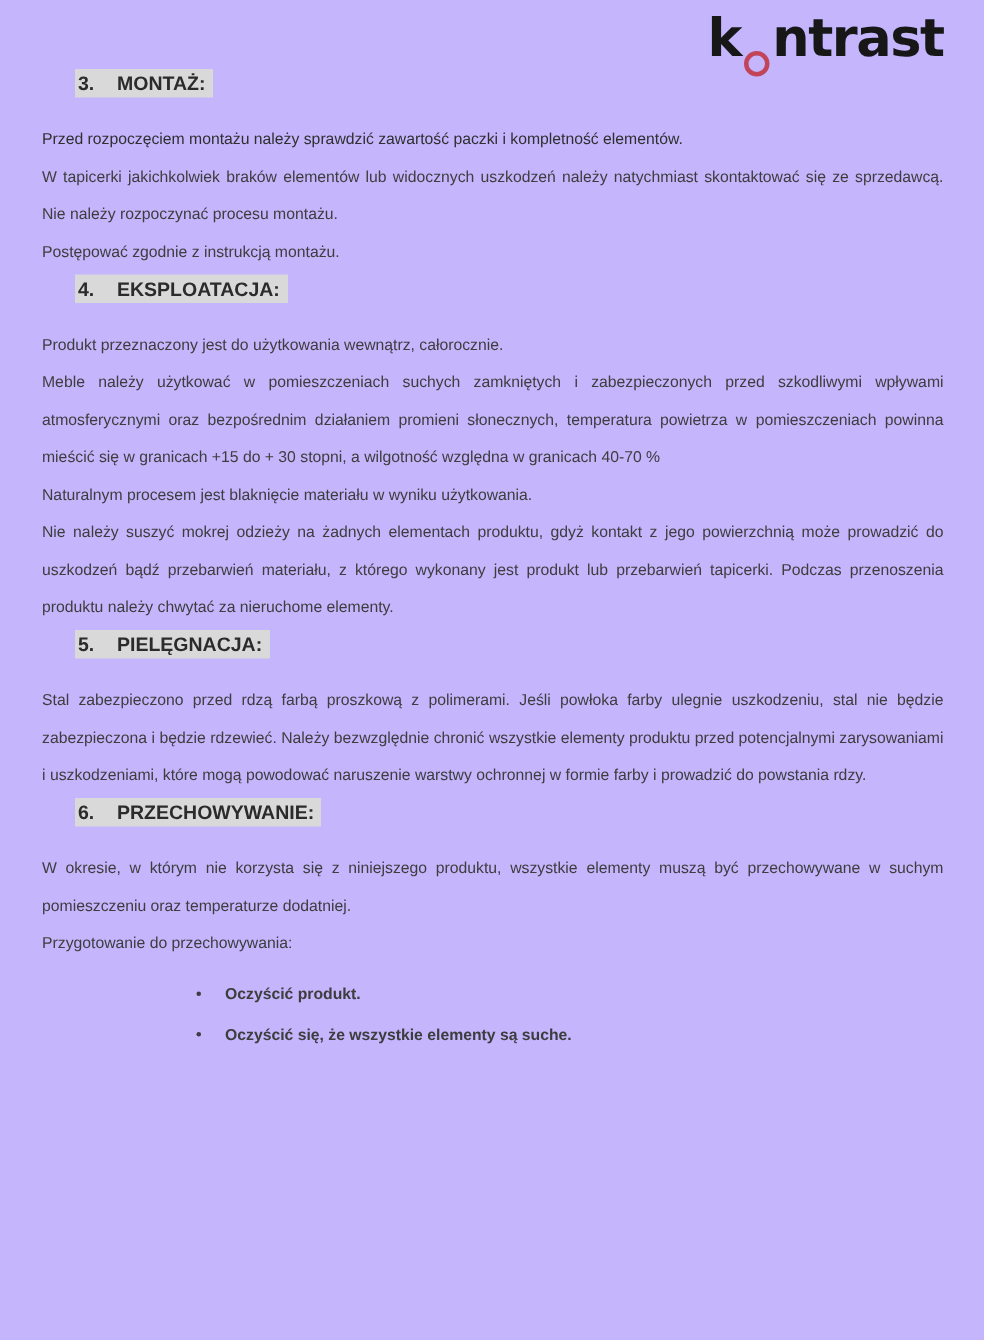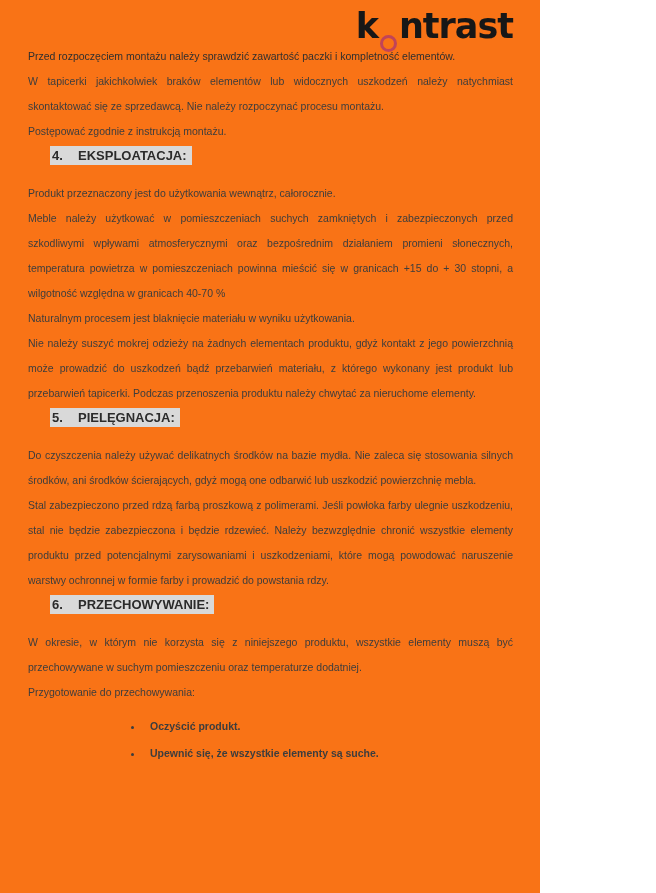--- a/index.html
+++ b/index.html
@@ -1,20 +1,20 @@
 <!DOCTYPE html>
 <html style="--logo-accent: #c14458; --hl-color: #d9d9d9;"><head>
 <meta charset="utf-8">
 <style>
   html, body { margin: 0; padding: 0; background: #ffffff; }
   .page {
     position: relative;
-    width: 540px;
+    width: 656px;
     height: 893px;
-    background: #f97316;
+    background: #c4b5fd;
     overflow: hidden;
     box-sizing: border-box;
     padding: 44px 27px 0 28px;
     font-family: "Liberation Sans", sans-serif;
   }
   
   .logo {
     position: absolute;
     top: 6px;
     right: 27px;
@@ -82,40 +82,40 @@
 </style>
 </head>
 <body>
 
 <div class="page">
 
   <div class="logo"><span>k</span><span class="logo-o">o</span><span>ntrast</span></div>
 
   <main class="content">
       <section class="doc-section">
+        <div class="heading"><span class="heading-hl"><span class="heading-num">3.</span><span class="heading-title">MONTAŻ:</span></span></div>
         <p class="para bold">Przed rozpoczęciem montażu należy sprawdzić zawartość paczki i kompletność elementów.</p>
         <p class="para">W tapicerki jakichkolwiek braków elementów lub widocznych uszkodzeń należy natychmiast skontaktować się ze sprzedawcą. Nie należy rozpoczynać procesu montażu.</p>
         <p class="para">Postępować zgodnie z instrukcją montażu.</p>
       </section>
       <section class="doc-section">
         <div class="heading"><span class="heading-hl"><span class="heading-num">4.</span><span class="heading-title">EKSPLOATACJA:</span></span></div>
         <p class="para">Produkt przeznaczony jest do użytkowania wewnątrz, całorocznie.</p>
         <p class="para">Meble należy użytkować w pomieszczeniach suchych zamkniętych i zabezpieczonych przed szkodliwymi wpływami atmosferycznymi oraz bezpośrednim działaniem promieni słonecznych, temperatura powietrza w pomieszczeniach powinna mieścić się w granicach +15 do + 30 stopni, a wilgotność względna w granicach 40-70 %</p>
         <p class="para">Naturalnym procesem jest blaknięcie materiału w wyniku użytkowania.</p>
         <p class="para">Nie należy suszyć mokrej odzieży na żadnych elementach produktu, gdyż kontakt z jego powierzchnią może prowadzić do uszkodzeń bądź przebarwień materiału, z którego wykonany jest produkt lub przebarwień tapicerki. Podczas przenoszenia produktu należy chwytać za nieruchome elementy.</p>
       </section>
       <section class="doc-section">
         <div class="heading"><span class="heading-hl"><span class="heading-num">5.</span><span class="heading-title">PIELĘGNACJA:</span></span></div>
-        <p class="para">Do czyszczenia należy używać delikatnych środków na bazie mydła. Nie zaleca się stosowania silnych środków, ani środków ścierających, gdyż mogą one odbarwić lub uszkodzić powierzchnię mebla.</p>
         <p class="para">Stal zabezpieczono przed rdzą farbą proszkową z polimerami. Jeśli powłoka farby ulegnie uszkodzeniu, stal nie będzie zabezpieczona i będzie rdzewieć. Należy bezwzględnie chronić wszystkie elementy produktu przed potencjalnymi zarysowaniami i uszkodzeniami, które mogą powodować naruszenie warstwy ochronnej w formie farby i prowadzić do powstania rdzy.</p>
       </section>
       <section class="doc-section">
         <div class="heading"><span class="heading-hl"><span class="heading-num">6.</span><span class="heading-title">PRZECHOWYWANIE:</span></span></div>
         <p class="para">W okresie, w którym nie korzysta się z niniejszego produktu, wszystkie elementy muszą być przechowywane w suchym pomieszczeniu oraz temperaturze dodatniej.</p>
         <p class="para">Przygotowanie do przechowywania:</p>
         <ul class="bullets">
           <li class="bullet">Oczyścić produkt.</li>
-          <li class="bullet">Upewnić się, że wszystkie elementy są suche.</li>
+          <li class="bullet">Oczyścić się, że wszystkie elementy są suche.</li>
         </ul>
       </section>
     </main>
 
 </div>
 
 </body></html>

